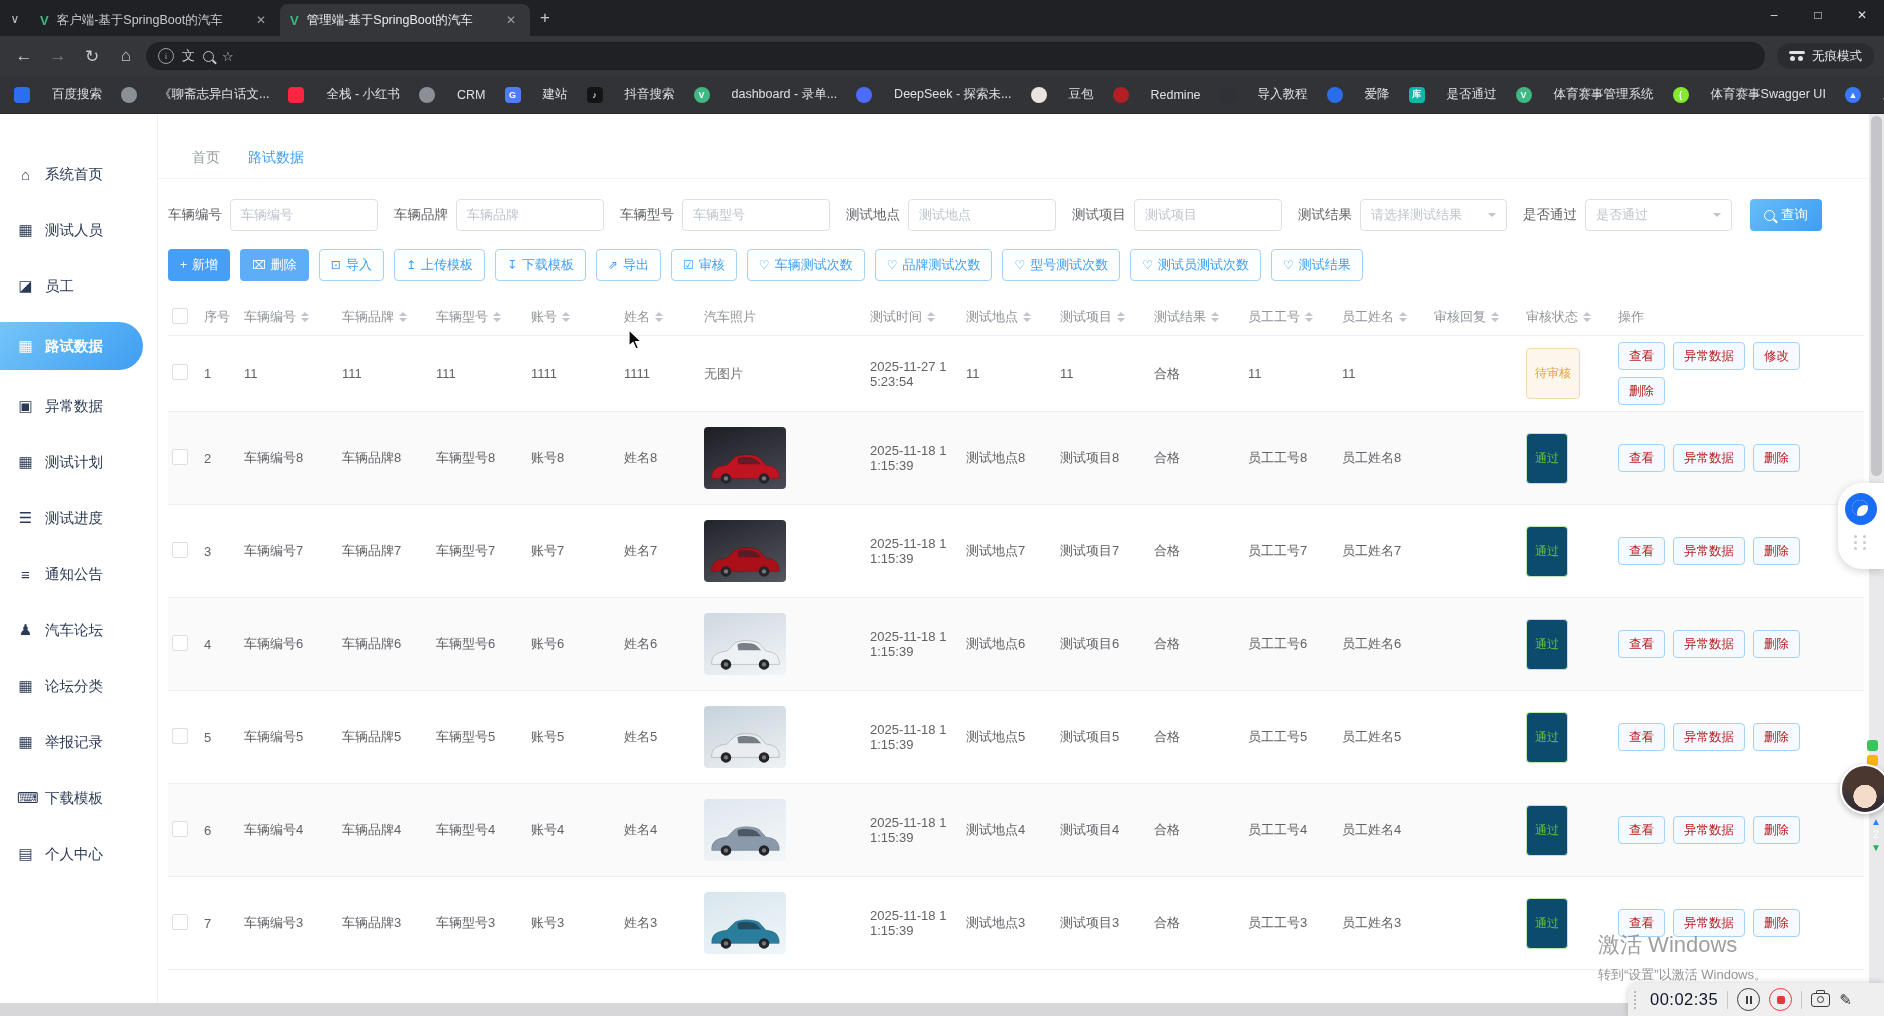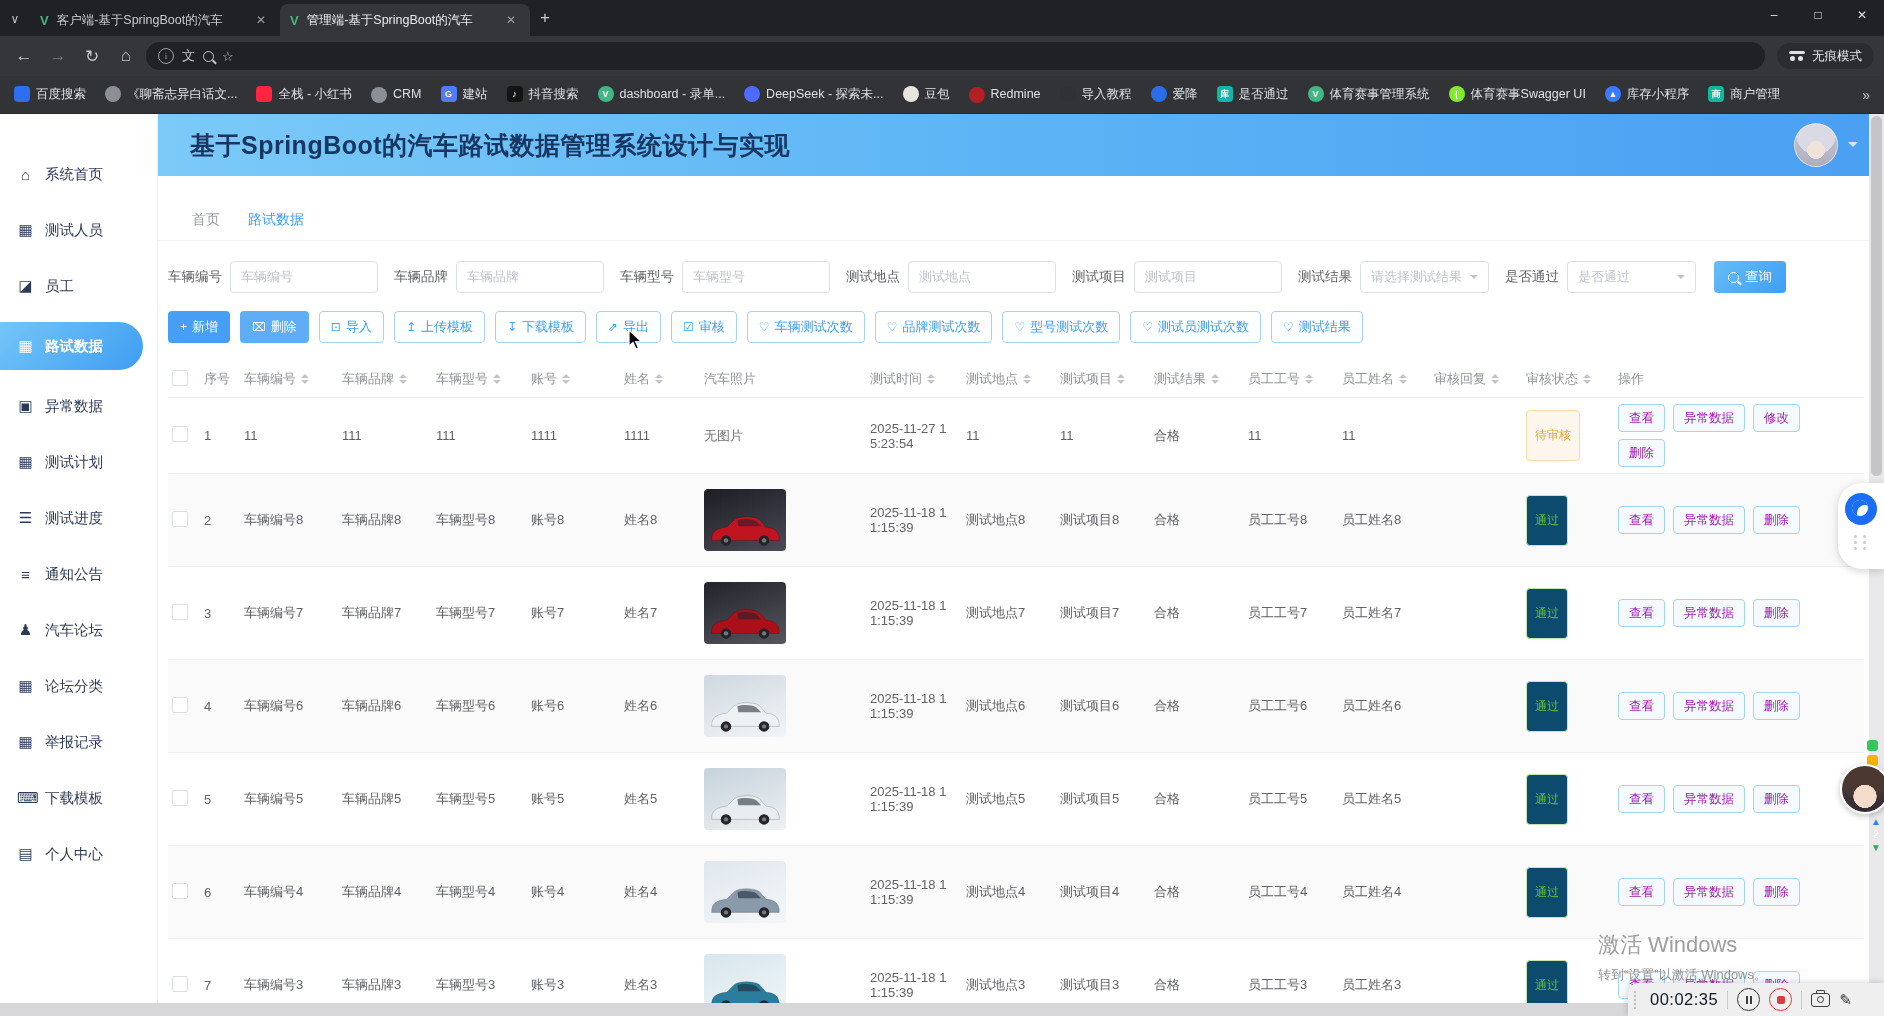--- a/index.html
+++ b/index.html
@@ -23,21 +23,21 @@
   .urltext{flex:1;white-space:nowrap;overflow:hidden;}
   .infoicon{width:14px;height:14px;border:1.5px solid #9aa0a6;border-radius:50%;color:#9aa0a6;font-size:9px;line-height:14px;text-align:center;font-family:"Liberation Serif",serif;}
   .pillicon{color:#c4c7ca;font-size:13px;}
   .lens{position:relative;width:9px;height:9px;border:1.6px solid #c4c7ca;border-radius:50%;}
   .lens::after{content:"";position:absolute;width:5px;height:1.6px;background:#c4c7ca;transform:rotate(45deg);right:-4px;bottom:-2px;}
   .incog{display:flex;align-items:center;gap:7px;background:#2b2c2f;border-radius:14px;height:26px;padding:0 12px;color:#e8eaed;font-size:12.5px;margin-left:6px;}
   .spyicon{position:relative;width:16px;height:10px;}
   .spyicon::before{content:"";position:absolute;top:0;left:0;right:0;height:3px;background:#dfe1e5;border-radius:2px;}
   .spyicon::after{content:"";position:absolute;bottom:0;left:1px;width:5px;height:5px;border-radius:50%;background:#dfe1e5;box-shadow:8px 0 0 #dfe1e5;}
   .bookmarks{position:absolute;top:76px;left:0;right:0;height:38px;background:#323336;border-bottom:1px solid #27282b;display:flex;align-items:center;padding:0 14px;gap:19px;box-sizing:border-box;overflow:hidden;}
-  .bm{display:flex;gap:6px;color:#dde1e6;font-size:12.5px;white-space:nowrap;}
+  .bm{display:flex;align-items:center;gap:22px;color:#dde1e6;font-size:12.5px;white-space:nowrap;}
   .bm .fav{width:16px;height:16px;border-radius:4px;display:flex;align-items:center;justify-content:center;color:#fff;font-size:9px;font-weight:bold;flex:none;}
   .bm .fav.round{border-radius:50%;}
   .bmmore{margin-left:auto;color:#c7cace;font-size:14px;}
   
   .app{position:absolute;top:114px;left:0;right:0;bottom:0;background:#fff;display:flex;}
   .sidebar{width:158px;background:#fff;border-right:1px solid #f0f1f4;padding-top:40px;box-sizing:border-box;flex:none;}
   .sitem{height:40px;margin-bottom:16px;display:flex;align-items:center;gap:11px;padding-left:17px;color:#2b3a55;font-size:14.5px;}
   .sitem .ic{font-size:15px;width:17px;text-align:center;}
   .sitem.active{height:48px;margin-right:14px;border-radius:0 26px 26px 0;background:linear-gradient(135deg,#74c5f8,#3f9ef2);color:#fff;font-weight:bold;}
   .main{flex:1;position:relative;background:#fff;min-width:0;}
@@ -54,21 +54,21 @@
   .avcaret{width:0;height:0;border:5px solid transparent;border-top-color:#cfe6fb;margin-top:4px;}
   .navtabs{height:40px;display:flex;align-items:center;gap:28px;padding-left:34px;font-size:14px;border-bottom:1px solid #f2f3f5;background:#fff;margin-top:24px;}
   .crumb{color:#9aa0a6;}
   .crumb.active{color:#3d9ef5;}
   .content{padding:20px 18px 0 10px;}
   
   .searchrow{display:flex;align-items:center;gap:8px;flex-wrap:nowrap;}
   .sfield{display:flex;align-items:center;gap:8px;margin-right:8px;}
   .slabel{font-size:13.5px;color:#606266;white-space:nowrap;}
   .sinput{position:relative;width:148px;height:32px;border:1px solid #dcdfe6;border-radius:4px;background:#fff;display:flex;align-items:center;padding:0 10px;box-sizing:border-box;font-size:13px;color:#bfc4cc;}
-  .sinput.sel{width:129px;justify-content:space-between;}
+  .sinput.sel{width:147px;justify-content:space-between;}
   .selcaret{width:0;height:0;border:4.5px solid transparent;border-top-color:#c0c4cc;margin-top:4px;}
   .qbtn{margin-left:2px;height:32px;padding:0 14px;border-radius:4px;background:linear-gradient(135deg,#67bdf7,#3d9ef5);color:#fff;font-size:13.5px;display:flex;align-items:center;gap:6px;white-space:nowrap;}
   .mag{position:relative;width:9px;height:9px;border:1.7px solid #fff;border-radius:50%;}
   .mag::after{content:"";position:absolute;width:5px;height:1.7px;background:#fff;transform:rotate(45deg);right:-4px;bottom:-2px;}
   
   .btnrow{display:flex;gap:10px;margin-top:18px;flex-wrap:nowrap;}
   .tbtn{height:30px;padding:0 11px;border-radius:4px;font-size:13px;display:flex;align-items:center;gap:5px;white-space:nowrap;border:1px solid transparent;}
   .tbtn .tic{font-size:12px;}
   .tbtn.primary{background:#479ef5;color:#fff;}
   .tbtn.primary-light{background:#5fadf7;color:#fff;}
@@ -84,21 +84,21 @@
   .sorts .u{border-bottom-color:#c0c4cc;border-top-width:0;}
   .sorts .d{border-top-color:#c0c4cc;border-bottom-width:0;}
   .cbx{width:14px;height:14px;border:1px solid #dcdfe6;border-radius:2px;background:#fff;display:inline-block;}
   .photo{width:82px;height:62px;border-radius:4px;display:flex;align-items:flex-end;justify-content:center;overflow:hidden;margin:9px 0;}
   .photo svg{display:block;width:78px;height:44px;}
   .nopic{color:#737373;}
   .badge{display:inline-block;padding:16px 8px;font-size:12px;border-radius:4px;border:1px solid;white-space:nowrap;}
   .badge.pending{color:#e6a23c;background:#fdf6ec;border-color:#f5dab1;}
   .badge.pass{color:#67c23a;background:#0c4a6e;border-color:#c2e7b0;}
   .acts{display:flex;flex-wrap:wrap;gap:7px 8px;max-width:232px;}
-  .abtn{height:26px;padding:0 10px;border:1px solid #a3d3f9;border-radius:4px;background:#f4faff;color:#a21caf;font-size:12.5px;display:flex;align-items:center;white-space:nowrap;}
+  .abtn{height:26px;padding:0 10px;border:1px solid #a3d3f9;border-radius:4px;background:#f4faff;color:#b91c1c;font-size:12.5px;display:flex;align-items:center;white-space:nowrap;}
   
   .scrolltrack{position:absolute;top:114px;right:0;width:15px;bottom:13px;background:#e9e9ec;}
   .scrollthumb{position:absolute;top:2px;right:2px;width:11px;height:360px;border-radius:6px;background:#c4c4c9;}
   .qwidget{position:absolute;top:483px;right:0;width:46px;height:86px;background:#fff;border-radius:24px 0 0 24px;box-shadow:0 2px 8px rgba(0,0,0,.18);display:flex;flex-direction:column;align-items:center;padding-top:10px;box-sizing:border-box;}
   .qball{width:32px;height:32px;border-radius:50%;background:#1a6ef5;position:relative;overflow:hidden;}
   .qball::after{content:"";position:absolute;left:7px;top:7px;width:16px;height:16px;border-radius:50%;background:#fff;box-shadow:5px 5px 0 #1a6ef5 inset;}
   .qdots{margin-top:10px;width:14px;display:grid;grid-template-columns:1fr 1fr;gap:3px;}
   .qdots i{width:3px;height:3px;border-radius:50%;background:#c9ccd0;}
   .helperstack{position:absolute;right:2px;top:740px;width:20px;display:flex;flex-direction:column;align-items:center;gap:4px;font-size:10px;}
   .hicon{width:11px;height:11px;border-radius:3px;}
@@ -295,27 +295,20 @@
         <div class="sitem">
      <span class="ic">⌨</span>
      <span>下载模板</span>
         </div>
         <div class="sitem">
      <span class="ic">▤</span>
      <span>个人中心</span>
         </div>
       </aside>
     <div class="main">
-      <div class="pagehead">
-        <span class="ptitle">基于SpringBoot的汽车路试数据管理系统设计与实现</span>
-        <div class="avatarwrap">
-          <span class="avatar"></span>
-          <span class="avcaret"></span>
-        </div>
-      </div>
       <div class="navtabs" id="navtabs">
           <span class="crumb">首页</span>
           <span class="crumb active">路试数据</span>
         </div>
       <div class="content">
         <div class="searchrow" id="searchrow">
             <span class="sfield">
      <span class="slabel">车辆编号</span>
      <span class="sinput">
        <span>车辆编号</span>

